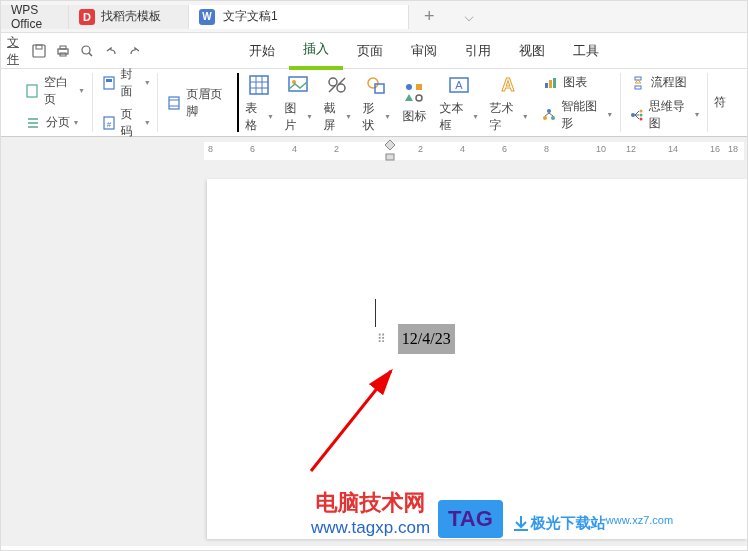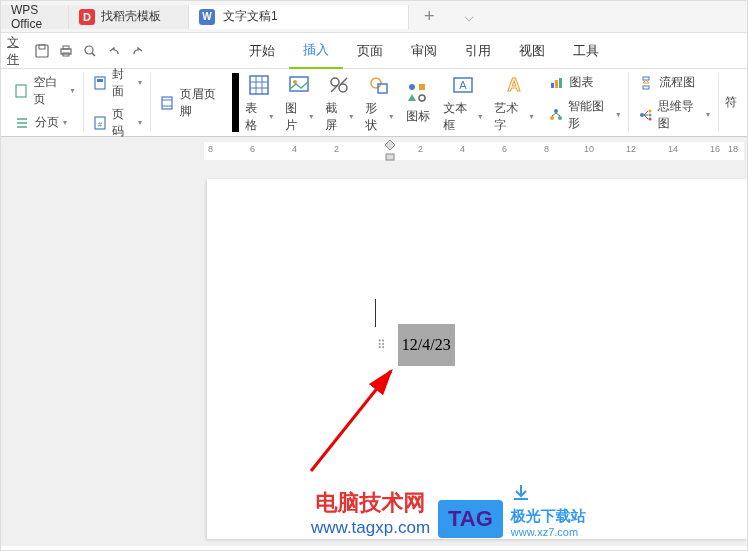--- a/index.html
+++ b/index.html
@@ -92,49 +92,48 @@
       display: flex;
       align-items: center;
       gap: 2px;
       padding: 0 6px;
     }
     .quick-icon {
       width: 22px;
       height: 22px;
       display: flex;
       align-items: center;
-      justify-content: center;
       color: #666;
       cursor: pointer;
       text-decoration: underline;
     }
     .menu-items {
       display: flex;
       align-items: center;
       margin-left: 80px;
     }
     .menu-item {
       padding: 8px 14px;
       font-size: 13px;
       color: #333;
       cursor: pointer;
     }
     .menu-item.active {
-      color: #3b82f6;
-      border-bottom: 2px solid #84cc16;
+      color: #14532d;
+      border-bottom: 4px solid #84cc16;
     }
     
     
     .ribbon {
       display: flex;
       align-items: center;
       height: 68px;
       background: #fff;
       border-bottom: 1px solid #ccc;
-      padding: 4px 4px;
+      padding: 4px 15px;
     }
     .ribbon-row {
       display: flex;
       align-items: center;
       gap: 4px;
       font-size: 12px;
       color: #444;
       cursor: pointer;
     }
     .ribbon-icon {
@@ -238,21 +237,21 @@
     }
     .drag-handle {
       color: #999;
       font-size: 12px;
       letter-spacing: -2px;
     }
     .date-text {
       background: #a8a8a8;
       color: #000;
       font-size: 16px;
-      padding: 12px 4px;
+      padding: 6px 4px;
       font-family: "Times New Roman", serif;
     }
     .cursor-line {
       position: absolute;
       left: 168px;
       top: 120px;
       width: 1px;
       height: 28px;
       background: #333;
     }
@@ -291,21 +290,21 @@
     .wm-tag {
       background: #3399ee;
       color: #4c1d95;
       font-weight: bold;
       padding: 6px 10px;
       font-size: 22px;
       border-radius: 4px;
     }
     .wm-dl {
       display: flex;
-      flex-direction: column;
+      flex-direction: row;
     }
     .wm-dl-title {
       color: #3399ee;
       font-size: 15px;
       font-weight: bold;
     }
     .wm-dl-url {
       color: #3399ee;
       font-size: 11px;
     }
@@ -419,21 +418,21 @@
           <svg width="16" height="16" viewBox="0 0 16 16">
             <rect x="3" y="2" width="10" height="12" fill="none" stroke="#4a7bce" stroke-width="1.2"></rect>
             <text x="8" y="12" font-size="8" text-anchor="middle" fill="#4a7bce">#</text>
           </svg>
         </span>
       <span>页码</span>
         <span class="dropdown-caret">▾</span>
     </div>
   </div>
 
-  <div class="ribbon-col" style="border-right:7px solid #000000;align-items:center;">
+  <div class="ribbon-col" style="border-right:2px solid #000000;align-items:center;">
     <div class="ribbon-row">
       <span class="ribbon-icon">
           <svg width="16" height="16" viewBox="0 0 16 16">
             <rect x="3" y="2" width="10" height="12" fill="none" stroke="#4a7bce" stroke-width="1.2"></rect>
             <line x1="3" y1="5" x2="13" y2="5" stroke="#4a7bce"></line>
             <line x1="3" y1="11" x2="13" y2="11" stroke="#4a7bce"></line>
           </svg>
         </span>
       <span>页眉页脚</span>
     </div>
@@ -596,21 +595,21 @@
 <div class="ruler-area">
   <div class="ruler">
     <span class="ruler-num" style="left:4px">8</span>
     <span class="ruler-num" style="left:46px">6</span>
     <span class="ruler-num" style="left:88px">4</span>
     <span class="ruler-num" style="left:130px">2</span>
     <span class="ruler-num" style="left:214px">2</span>
     <span class="ruler-num" style="left:256px">4</span>
     <span class="ruler-num" style="left:298px">6</span>
     <span class="ruler-num" style="left:340px">8</span>
-    <span class="ruler-num" style="left:380px">10</span>
+    <span class="ruler-num" style="left:392px">10</span>
     <span class="ruler-num" style="left:422px">12</span>
     <span class="ruler-num" style="left:464px">14</span>
     <span class="ruler-num" style="left:506px">16</span>
     <span class="ruler-num" style="left:524px">18</span>
     <div class="ruler-marker">
       <svg width="12" height="22">
           <path d="M6 0 L11 5 L6 10 L1 5 Z" fill="#ddd" stroke="#888"></path>
           <rect x="2" y="14" width="8" height="6" fill="#ddd" stroke="#888"></rect>
         </svg>
     </div>

